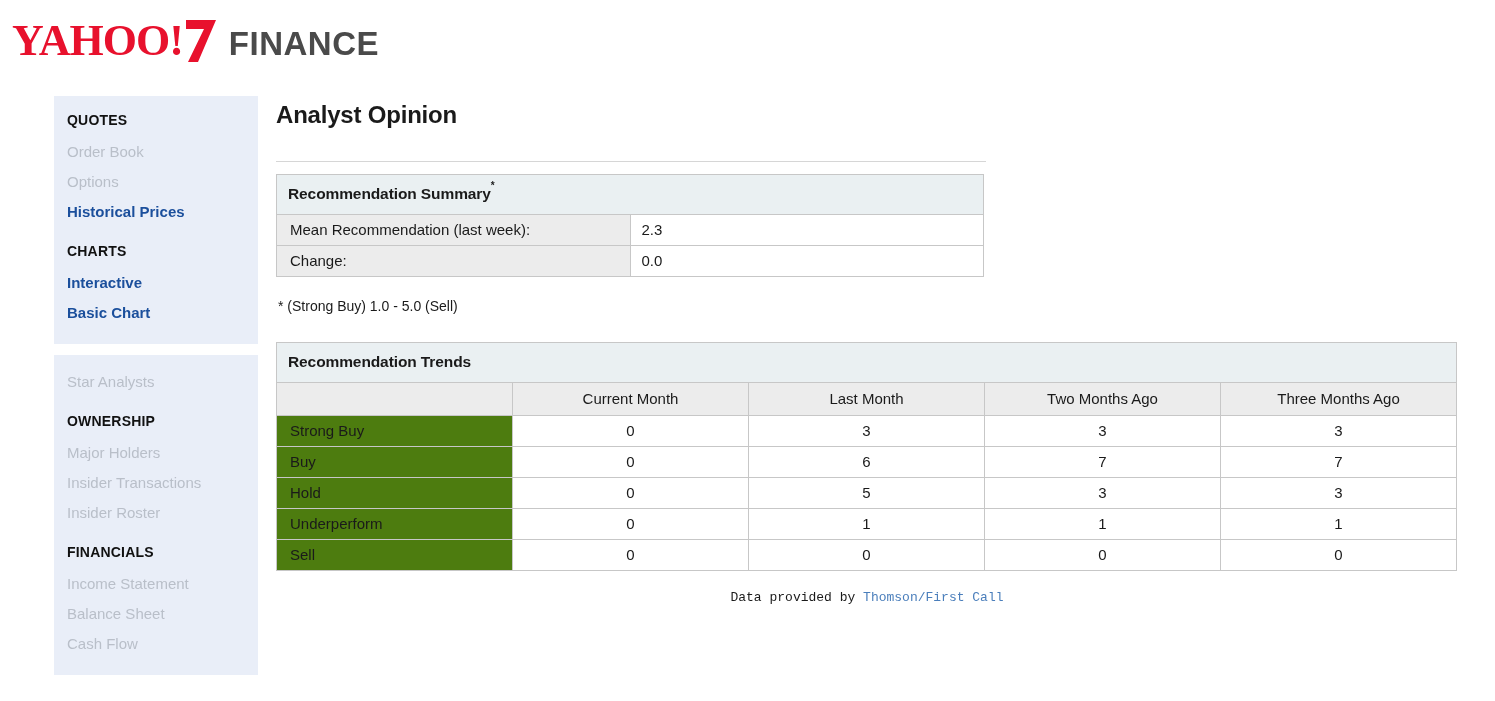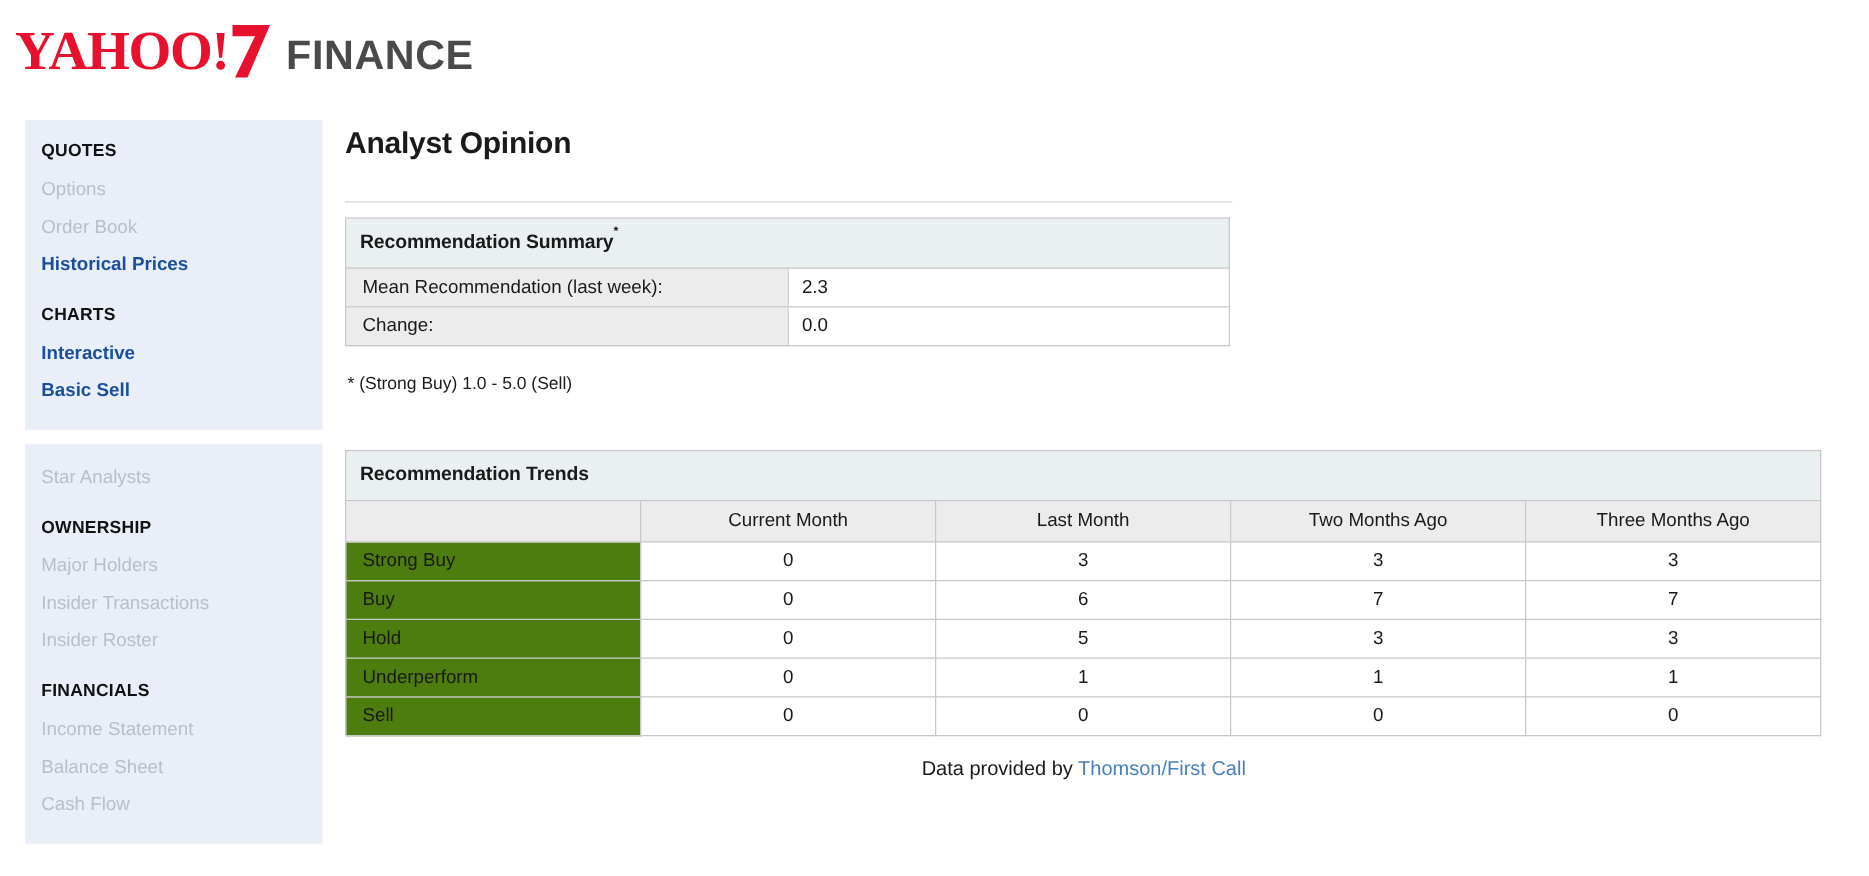--- a/index.html
+++ b/index.html
@@ -62,20 +62,21 @@
   
   #sidebar {
     position: absolute;
     left: 20px;
     top: 96px;
     width: 238px;
   }
   .side-panel {
     background: #e9eef8;
     padding: 12px 0 14px 0;
+    margin-left: 34px;
   }
   #side-panel-1 { padding-top: 14px; padding-bottom: 16px; }
   #side-panel-2 { margin-top: 11px; padding-top: 12px; padding-bottom: 16px; }
 
   .side-head {
     font-size: 14px;
     font-weight: 700;
     color: #111111;
     padding: 0 0 0 13px;
     margin: 0 0 7px 0;
@@ -164,21 +165,21 @@
   }
   #footnote {
     font-size: 14px;
     color: #1a1a1a;
     margin: 20px 0 0 2px;
     line-height: 18px;
   }
 
   
   #trends-table {
-    margin-top: 45px;
+    margin-top: 27px;
     width: 1030px;
     table-layout: fixed;
   }
   #trends-table col.c-label { width: 236px; }
   #trends-table col.c-month { width: 236px; }
   #trends-table .colhead {
     background: #ececec;
     text-align: center;
     padding: 7px 0 8px 0;
     font-weight: 400;
@@ -188,25 +189,26 @@
     background: #4d7c0f;
     padding: 6px 0 7px 13px;
   }
   #trends-table .cell {
     background: #ffffff;
     text-align: center;
     padding: 6px 0 7px 0;
   }
   #attribution {
     text-align: center;
-    font-size: 16px;
+    font-size: 13px;
     color: #1a1a1a;
     margin-top: 18px;
     width: 1182px;
     line-height: 18px;
+    font-family: Liberation Mono, monospace;
   }
   #attribution a {
     color: #4a7ebb;
     text-decoration: none;
   }
 </style>
 </head>
 <body>
 
 <div id="masthead">
@@ -216,27 +218,27 @@
       <path d="M2 1 H32 L14 43 L4 43 L20 10 H2 Z" fill="#e8112d"></path>
     </svg>
     <span id="finance-word">FINANCE</span>
   </div>
 </div>
 
 <div id="sidebar">
 
   <div class="side-panel" id="side-panel-1">
     <div class="side-head">QUOTES</div>
+    <a class="side-link muted" href="#">Order Book</a>
     <a class="side-link muted" href="#">Options</a>
-    <a class="side-link muted" href="#">Order Book</a>
     <a class="side-link" href="#">Historical Prices</a>
 
     <div class="side-head second">CHARTS</div>
     <a class="side-link" href="#">Interactive</a>
-    <a class="side-link" href="#">Basic Sell</a>
+    <a class="side-link" href="#">Basic Chart</a>
   </div>
 
   <div class="side-panel" id="side-panel-2">
     <a class="side-link muted" href="#">Star Analysts</a>
 
     <div class="side-head second">OWNERSHIP</div>
     <a class="side-link muted" href="#">Major Holders</a>
     <a class="side-link muted" href="#">Insider Transactions</a>
     <a class="side-link muted" href="#">Insider Roster</a>
 

